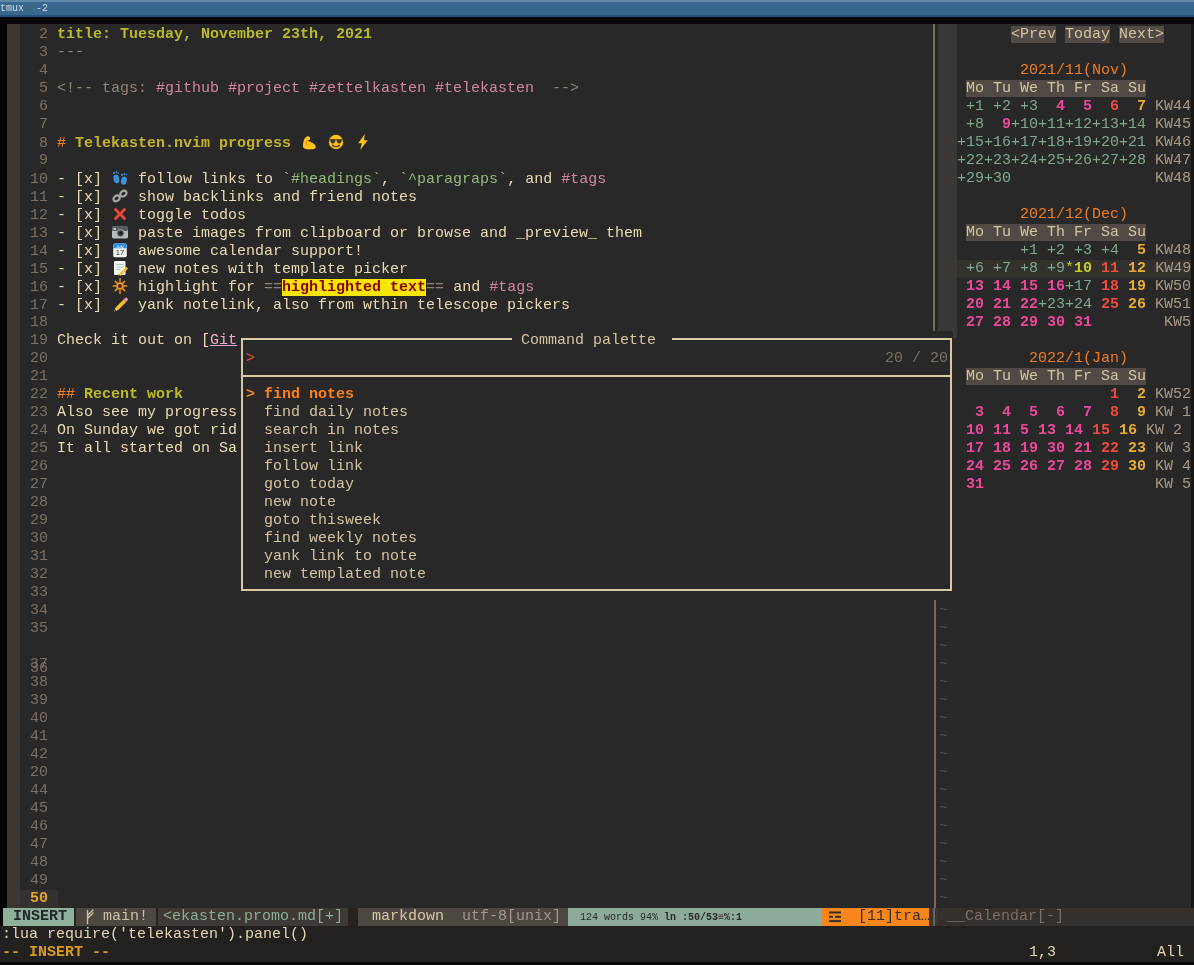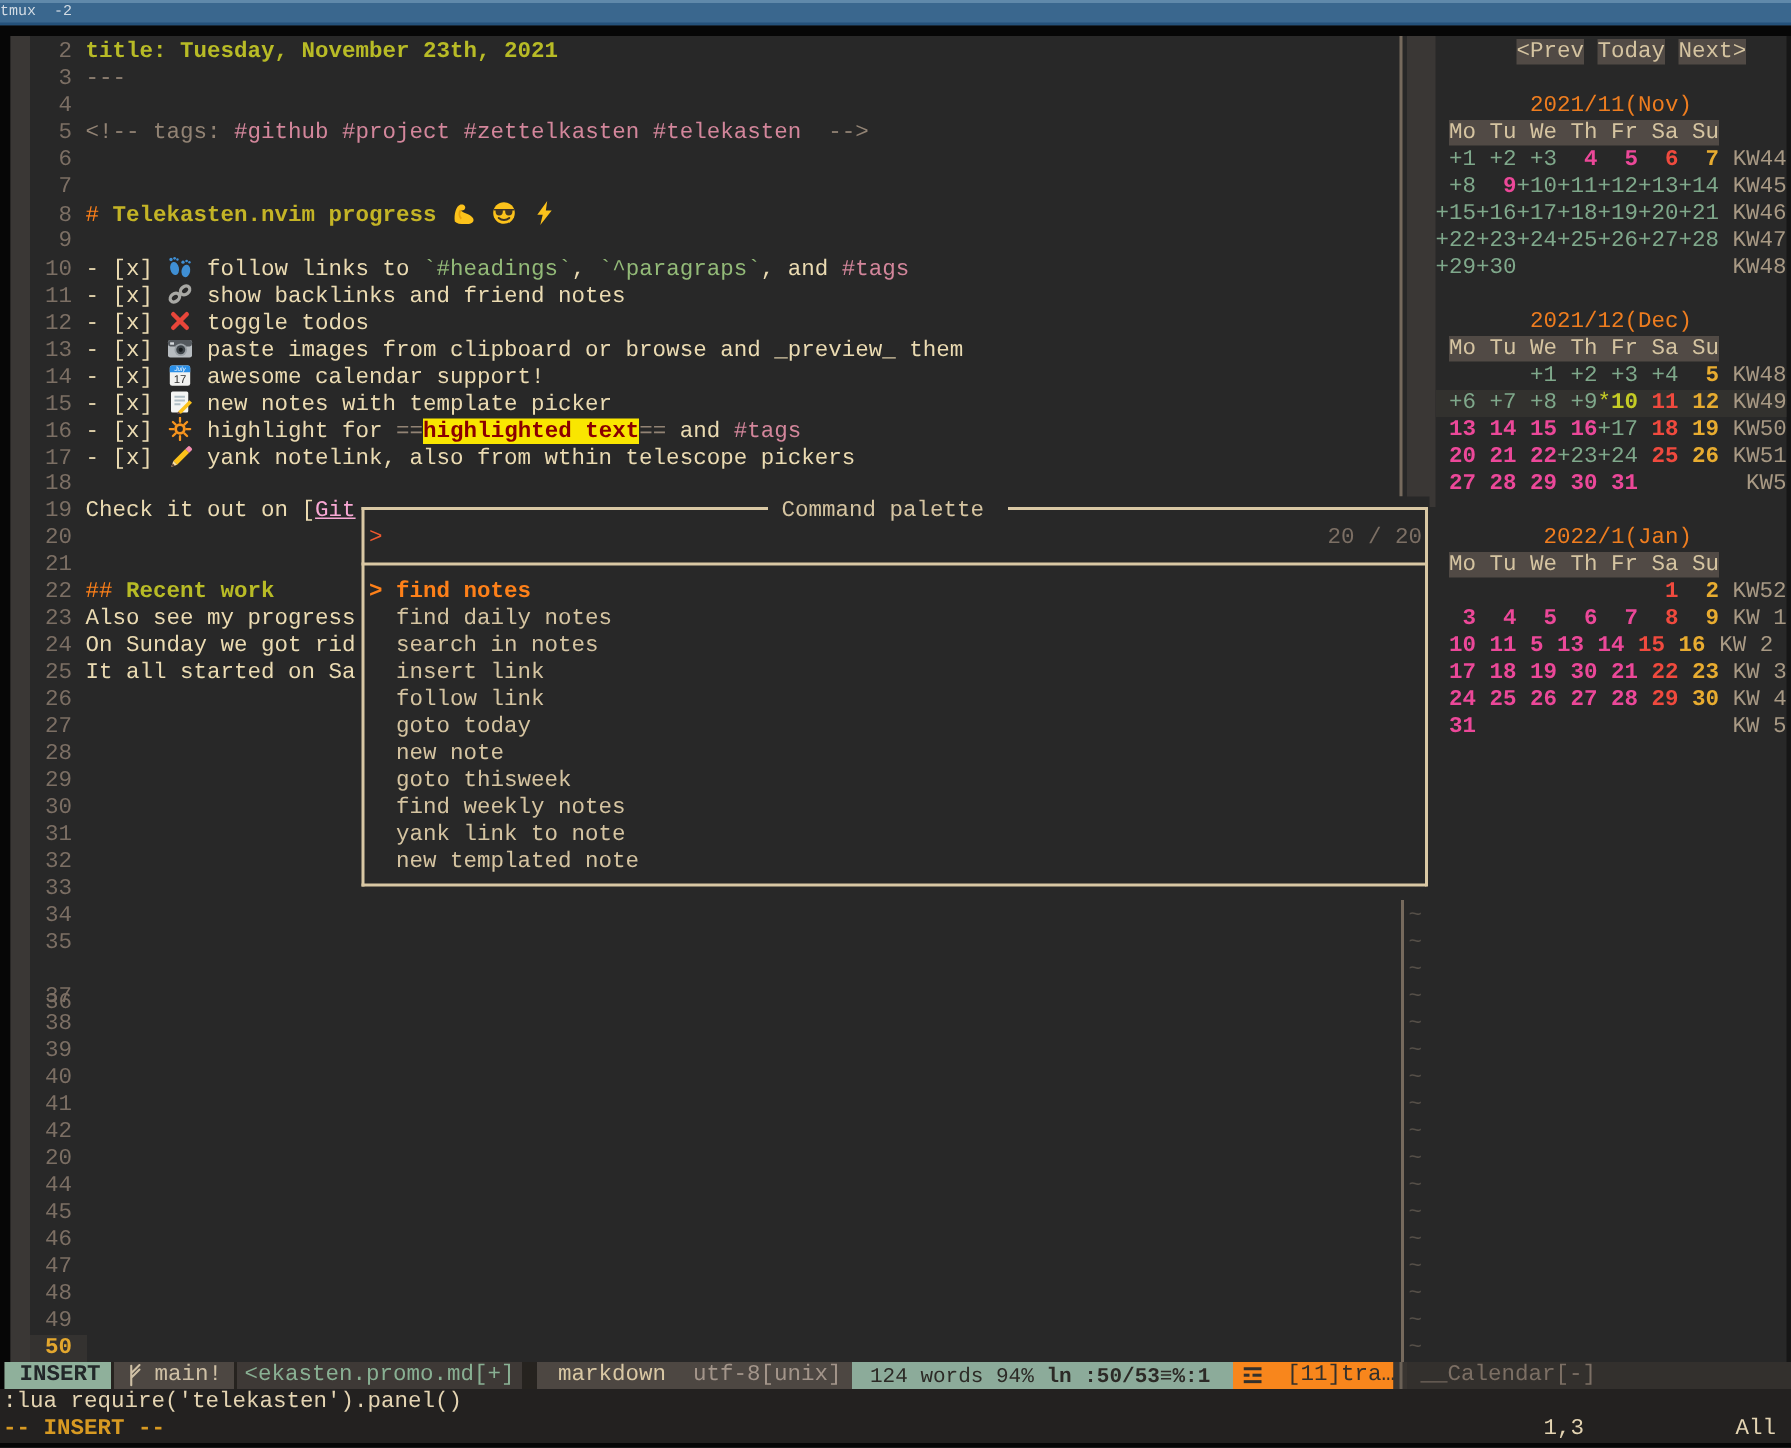--- a/index.html
+++ b/index.html
@@ -230,21 +230,21 @@
       <path d="M2.5 1.5v13M2.5 6.5 8 1M2.5 9.5 8 4"></path>
     </g>
   </svg>
 <div class="a" style="left:103px;top:908px;color:#cfc0a5">main!</div>
 <div class="b" style="left:158px;top:908px;width:190px;height:18px;background:#3e3936"></div>
 <div class="a" style="left:163px;top:908px;color:#89b093">&lt;ekasten.promo.md[+]</div>
 <div class="b" style="left:358px;top:908px;width:210px;height:18px;background:#4d4742"></div>
 <div class="a" style="left:372px;top:908px;color:#d9c8a4">markdown</div>
 <div class="a" style="left:462px;top:908px;color:#a3958a">utf-8[unix]</div>
 <div class="b" style="left:568px;top:908px;width:254px;height:18px;background:#8cab9a"></div>
-<div class="a" style="left:580px;top:909px;font-size:14px;color:#2c2a26">124 words 94% <b>ln :50/53≡%:1</b></div>
+<div class="a" style="left:580px;top:909px;font-size:10px;color:#2c2a26">124 words 94% <b>ln :50/53≡%:1</b></div>
 <div class="b" style="left:822px;top:908px;width:107px;height:18px;background:#f8861c"></div>
 <svg class="b" style="left:829px;top:911px" width="13" height="12" viewBox="0 0 13 12">
     <g fill="#33302c">
       <rect x="0" y="0.5" width="12" height="2"></rect>
       <rect x="0" y="4.8" width="4" height="2"></rect>
       <rect x="6" y="4.8" width="6" height="2"></rect>
       <rect x="0" y="9.1" width="12" height="2"></rect>
     </g>
   </svg>
 <div class="a" style="left:858px;top:908px;color:#33302c">[11]tra…</div>

